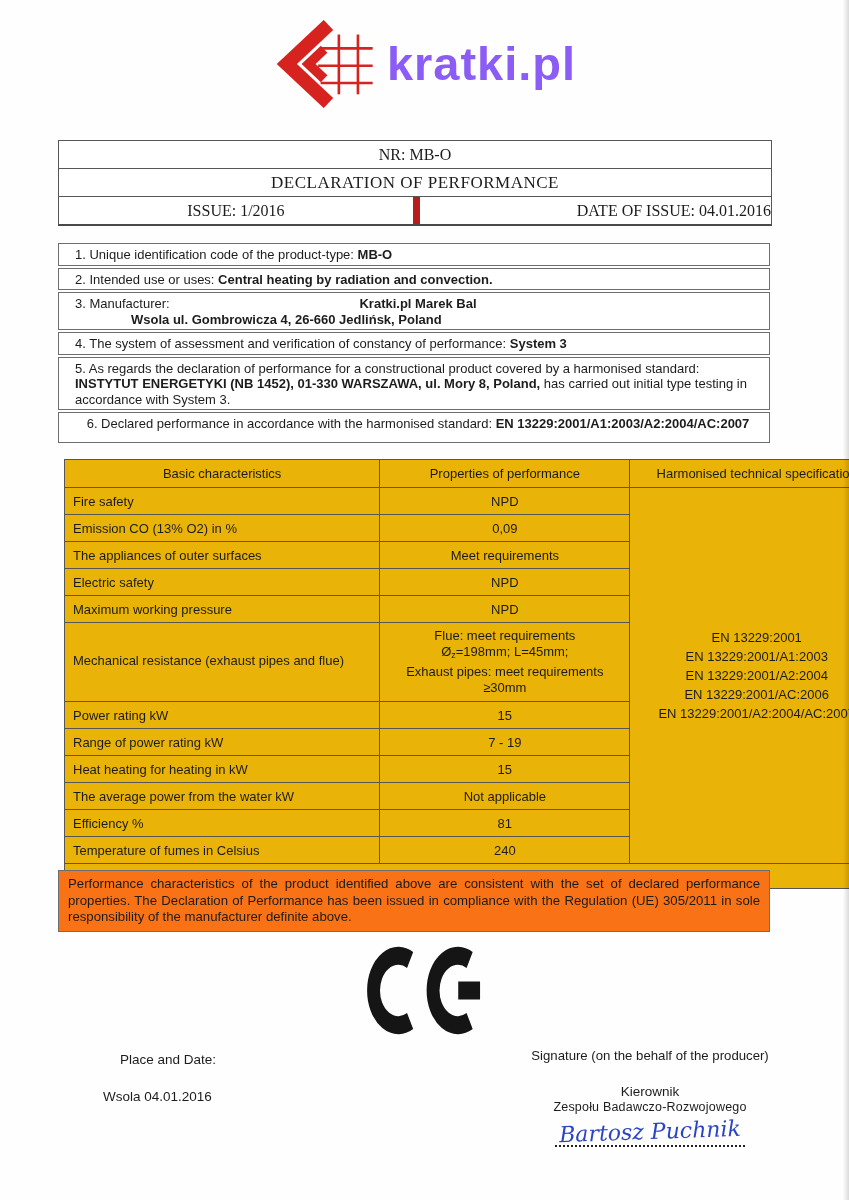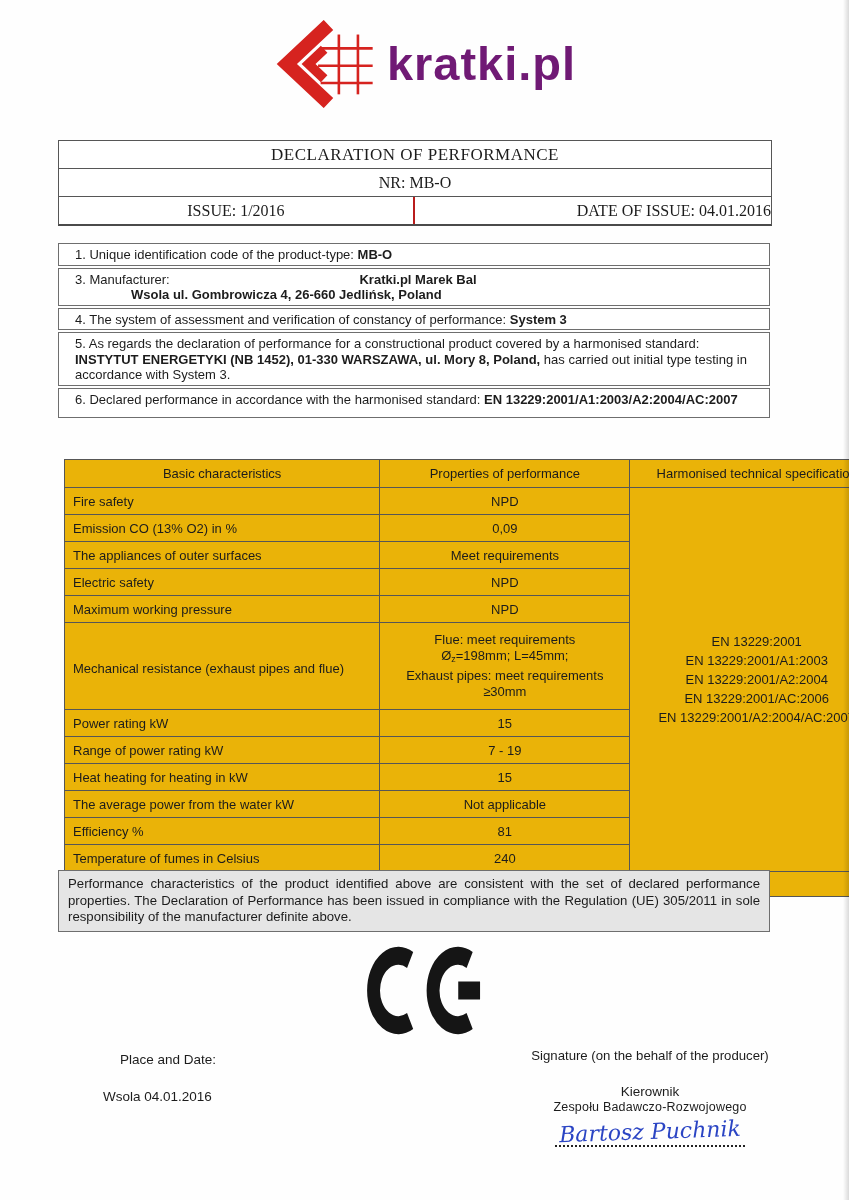--- a/index.html
+++ b/index.html
@@ -23,57 +23,57 @@
   .doc-header{
     position:absolute;top:140px;left:58px;width:712px;
     font-family:"Liberation Serif", serif;border:1px solid #565656;border-bottom:2px solid #4a4a4a;
     background:#fff;
   }
   .doc-header .row{height:27px;line-height:27px;text-align:center;}
   .doc-header .row + .row{border-top:1px solid #565656;}
   .doc-title{font-size:17px;letter-spacing:.5px;}
   .doc-number{font-size:16px;}
   .issue-row{display:flex;height:26px;line-height:26px;}
-  .issue-cell{width:49.7%;border-right:2px solid #b91c1c;text-align:center;font-size:16px;}
+  .issue-cell{width:49.7%;border-right:7px solid #b91c1c;text-align:center;font-size:16px;}
   .date-cell{flex:1;text-align:right;font-size:16px;}
 
   
   .items{position:absolute;top:243px;left:58px;width:712px;font-size:13px;line-height:15.5px;}
   .item{border:1px solid #6e6e6e;background:#fff;padding:3px 8px 2px 16px;margin-bottom:2px;}
   .item b{font-weight:700;}
   .item .after-block{display:block;padding-left:8px;}
   .item-manufacturer .line1{position:relative;height:15.5px;}
   .item-manufacturer .line1 .centered{position:absolute;left:0;right:0;text-align:center;}
   .item-manufacturer .line2{padding-left:56px;}
-  .item-6{padding-bottom:10px;}
+  .item-6{padding-bottom:10px;text-align:center;}
   .nowrap{white-space:nowrap;}
 
   
   .perf-table{
     position:absolute;top:459px;left:64px;width:820px;
     border-collapse:collapse;font-size:13px;background:#eab308;
   }
   .perf-table td, .perf-table th{
     border:1px solid #565656;padding:0 8px;font-weight:400;vertical-align:middle;
   }
   .perf-table th{height:27px;text-align:center;}
   .perf-table td.lbl{height:26px;text-align:left;}
   .perf-table td.val{height:26px;text-align:center;}
   .perf-table tr.mech td{height:76px;}
-  .perf-table td.mech-lbl{text-align:justify;line-height:16px;padding-top:8px;padding-bottom:2px;}
+  .perf-table td.mech-lbl{text-align:justify;line-height:16px;padding-top:0;padding-bottom:2px;}
   .mech-lines{line-height:16.5px;text-align:center;}
   .sub{font-size:9px;vertical-align:-2px;}
   .spec-cell{text-align:center;line-height:19px;font-size:13px;}
   .perf-table td.footnote{height:24px;text-align:left;}
   .col1{width:271px;} .col2{width:215px;} .col3{width:218px;}
 
   
   .statement{
     position:absolute;top:870px;left:58px;width:712px;box-sizing:border-box;
-    border:1px solid #6e6e6e;background:#e5e5e5;
+    border:1px solid #6e6e6e;background:#f97316;
     padding:5px 9px;font-size:13.2px;line-height:16.5px;text-align:justify;
   }
 
   
   .ce-wrap{position:absolute;top:942px;left:0;right:0;text-align:center;}
   .ce-wrap svg{width:124px;height:97px;}
 
   
   .footer-left{position:absolute;top:1052px;left:103px;width:230px;font-size:13.5px;}
   .place-label{padding-left:17px;}
@@ -98,35 +98,38 @@
       <g stroke="#d6231f" fill="none">
         <polyline points="64,5 16,50 64,95" stroke-width="16" stroke-linejoin="miter"></polyline>
         <polyline points="59,33 41,50 59,67" stroke-width="11"></polyline>
         <line x1="76" y1="16" x2="76" y2="85" stroke-width="3"></line>
         <line x1="98" y1="16" x2="98" y2="85" stroke-width="3"></line>
         <line x1="55" y1="32" x2="115" y2="32" stroke-width="3"></line>
         <line x1="52" y1="52" x2="115" y2="52" stroke-width="3"></line>
         <line x1="55" y1="72" x2="115" y2="72" stroke-width="3"></line>
       </g>
     </svg>
-    <div class="brand-text" style="color:#701a75">kratki.pl</div>
+    <div class="brand-text" style="color:#8b5cf6">kratki.pl</div>
   </div>
 
   <div class="doc-header">
+    <div class="row doc-number">NR: MB-O</div>
     <div class="row doc-title">DECLARATION OF PERFORMANCE</div>
-    <div class="row doc-number">NR: MB-O</div>
     <div class="row issue-row">
       <div class="issue-cell">ISSUE: 1/2016</div>
       <div class="date-cell">DATE OF ISSUE: 04.01.2016</div>
     </div>
   </div>
 
   <div class="items">
     <div class="item">
       <span>1. Unique identification code of the product-type: </span><b>MB-O</b>
+    </div>
+    <div class="item">
+      <span>2. Intended use or uses: </span><b>Central heating by radiation and convection.</b>
     </div>
     <div class="item item-manufacturer">
       <div class="line1">
         <span>3. Manufacturer:</span>
         <b class="centered">Kratki.pl Marek Bal</b>
       </div>
       <div class="line2"><b>Wsola ul. Gombrowicza 4, 26-660 Jedlińsk, Poland</b></div>
     </div>
     <div class="item">
       <span>4. The system of assessment and verification of constancy of performance: </span><b>System 3</b>

